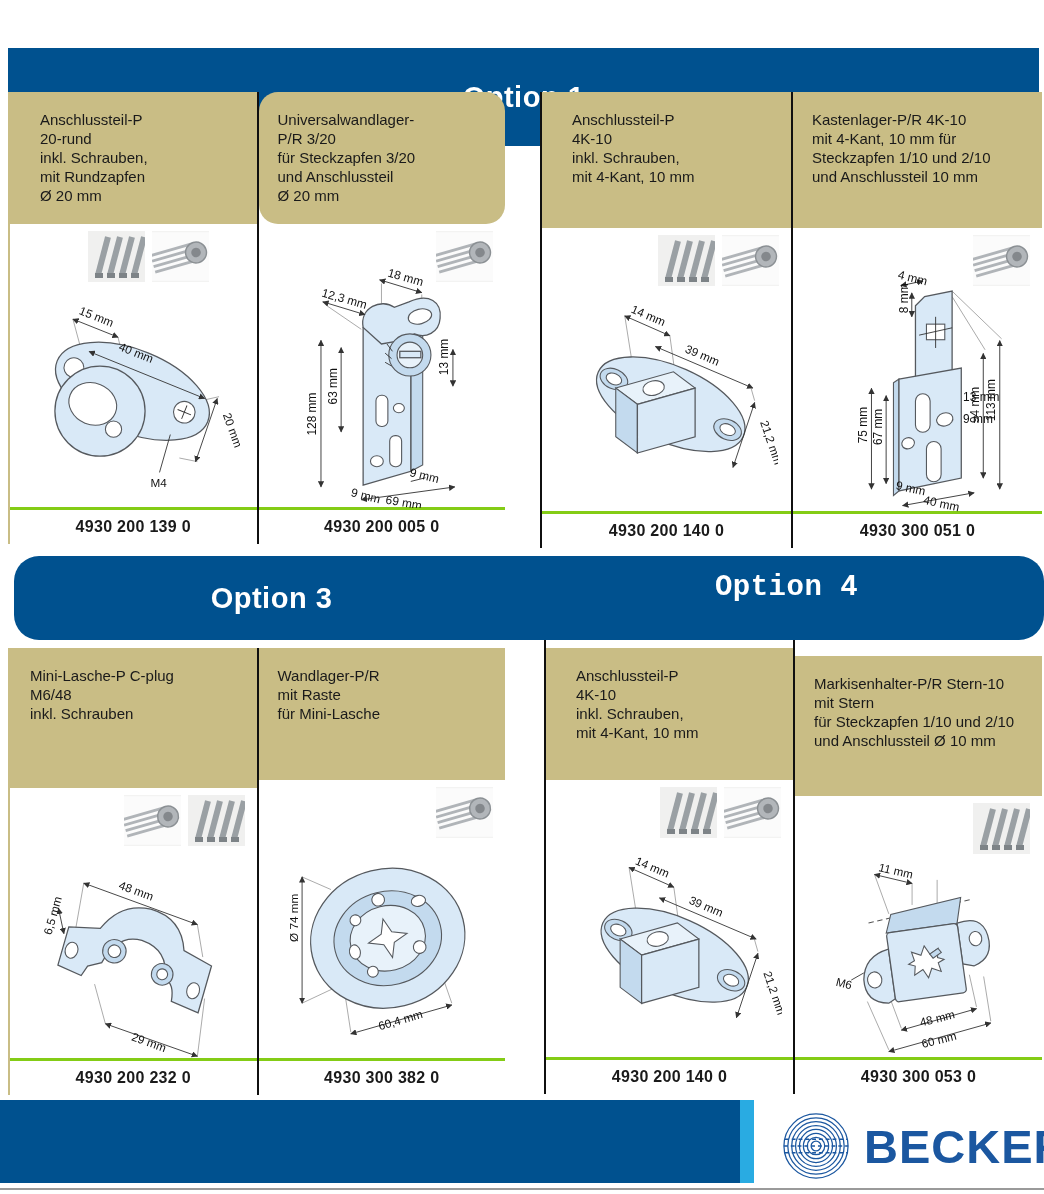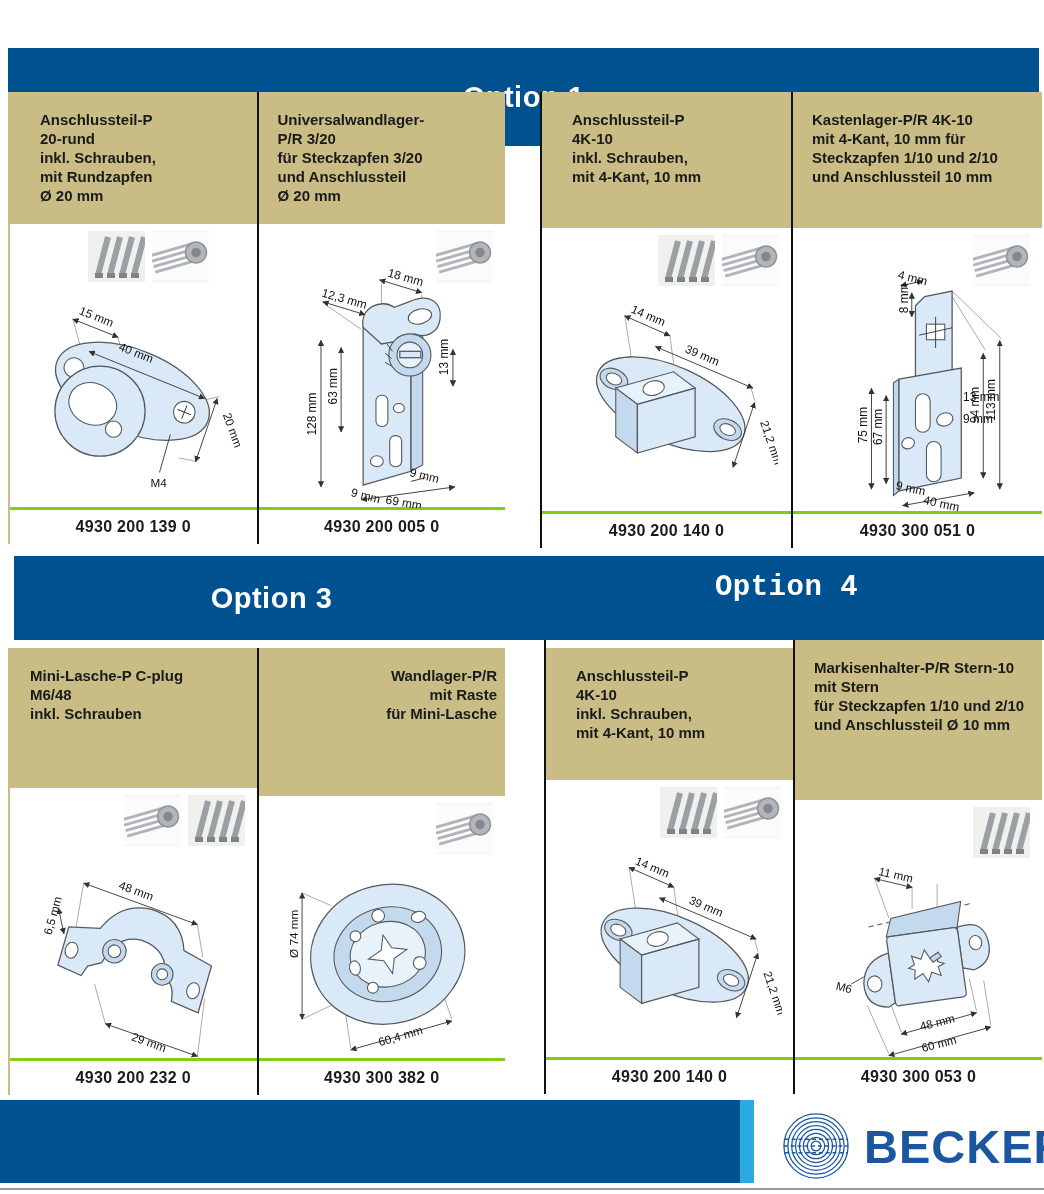--- a/index.html
+++ b/index.html
@@ -2,33 +2,33 @@
 <html><head>
 <meta charset="utf-8">
 <style>
   html,body{margin:0;padding:0;background:#fff;}
   .page{position:relative;width:1044px;height:1194px;background:#fff;overflow:hidden;
         font-family:"Liberation Sans",sans-serif;color:#1a1a1a;}
 
   
   .band{position:absolute;background:#00518f;display:flex;}
   .band-top{left:8px;right:5px;top:8px;height:98px;margin-top:40px;}
-  .band-mid{left:14px;right:0;top:556px;height:84px;}
+  .band-mid{left:14px;right:0;top:556px;height:84px;border-radius:25px;}
   .band-half{flex:1;display:flex;align-items:center;justify-content:center;}
   .band-label{color:#fff;font-weight:bold;font-size:29px;letter-spacing:.5px;}
   .band-half.raised .band-label{transform:translateY(-11px);font-family:Liberation Mono, monospace;}
 
   
   .block{position:absolute;display:flex;}
   .block.bordered{border-left:2px solid #101010;}
   .block.tanedge{border-left:2px solid #c9bd85;}
   .pcol{position:relative;display:flex;flex-direction:column;flex:1;min-width:0;}
   .pcol + .pcol{border-left:2px solid #101010;}
 
-  .desc{background:#c9bd85;white-space:pre-line;font-weight:bold;font-size:15px;
+  .desc{background:#c9bd85;white-space:pre-line;font-weight:normal;font-size:15px;
         line-height:19px;padding:18px 8px 0 30px;box-sizing:border-box;}
   .pcol + .pcol .desc{padding-left:19px;}
 
   .draw{position:relative;flex:1;background:#fff;}
   .icons{position:absolute;top:7px;right:12px;display:flex;gap:7px;}
   .icon{width:57px;height:51px;background:#f3f3f2;display:block;}
   .draw > svg.tech{position:absolute;left:8px;top:32px;}
 
   .partrow{border-top:3px solid #84cc16;height:34px;display:flex;align-items:center;
            justify-content:center;font-weight:bold;font-size:16px;letter-spacing:.3px;}
@@ -135,21 +135,21 @@
           <line class="dl" x1="212" y1="158" x2="188" y2="228"></line>
           <text class="dt" transform="rotate(70 218 176)" x="218" y="176">20 mm</text>
           <line class="ld" x1="160" y1="198" x2="148" y2="240"></line>
           <text class="dt" x="138" y="256">M4</text>
         </svg>
       </div>
       <div class="partrow">4930 200 139 0</div>
     </div>
 
     <div class="pcol">
-      <div class="desc" style="height:132px;">Universalwandlager-
+      <div class="desc" style="height:132px;border-radius:19px;">Universalwandlager-
 P/R 3/20
 für Steckzapfen 3/20
 und Anschlussteil
 Ø 20 mm</div>
       <div class="draw">
         <div class="icons">
           <svg class="icon" viewBox="0 0 60 51">
             <rect width="60" height="51" fill="#fbfbfb"></rect>
             <g transform="rotate(-16 30 26)">
               <g stroke="#b0b4b8" stroke-width="3">
@@ -392,21 +392,21 @@
           <line class="dl" x1="64" y1="70" x2="190" y2="116"></line>
           <text class="dt" transform="rotate(20 102 76)" x="102" y="76">48 mm</text>
           <line class="dl" x1="88" y1="226" x2="190" y2="262"></line>
           <text class="dt" transform="rotate(20 116 244)" x="116" y="244">29 mm</text>
         </svg>
       </div>
       <div class="partrow">4930 200 232 0</div>
     </div>
 
     <div class="pcol">
-      <div class="desc" style="height:148px;text-align:right;">Wandlager-P/R
+      <div class="desc" style="height:132px;">Wandlager-P/R
 mit Raste
 für Mini-Lasche</div>
       <div class="draw">
         <div class="icons">
           <svg class="icon" viewBox="0 0 60 51">
             <rect width="60" height="51" fill="#fbfbfb"></rect>
             <g transform="rotate(-16 30 26)">
               <g stroke="#b0b4b8" stroke-width="3">
                   <line x1="0" y1="16" x2="44" y2="16"></line>
                   <line x1="0" y1="22" x2="44" y2="22"></line>
@@ -503,21 +503,21 @@
           <line class="dl" x1="108" y1="96" x2="216" y2="142"></line>
           <text class="dt" transform="rotate(23 140 102)" x="140" y="102">39 mm</text>
           <line class="dl" x1="218" y1="158" x2="194" y2="230"></line>
           <text class="dt" transform="rotate(71 224 180)" x="224" y="180">21,2 mm</text>
         </svg>
       </div>
       <div class="partrow">4930 200 140 0</div>
     </div>
 
     <div class="pcol">
-      <div class="desc" style="height:160px;">Markisenhalter-P/R Stern-10
+      <div class="desc" style="height:140px;margin-top:16px;">Markisenhalter-P/R Stern-10
 mit Stern
 für Steckzapfen 1/10 und 2/10
 und Anschlussteil Ø 10 mm</div>
       <div class="draw">
         <div class="icons">
           <svg class="icon" viewBox="0 0 57 51">
             <rect width="57" height="51" fill="#f0f0ef"></rect>
             <g stroke="#9aa0a4" stroke-width="6">
                 <line x1="10" y1="44" x2="20" y2="6"></line>
                 <line x1="22" y1="44" x2="32" y2="6"></line>

